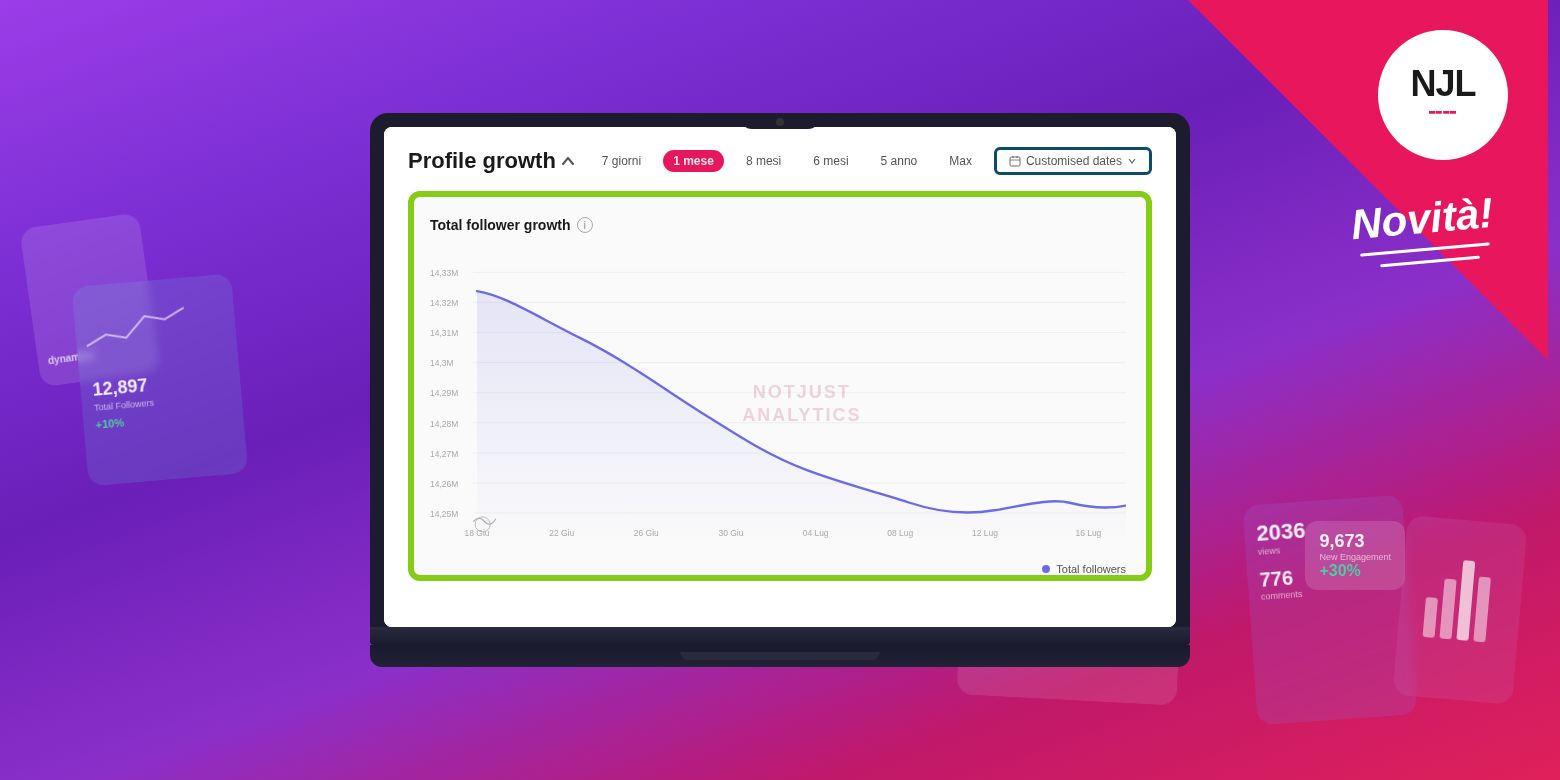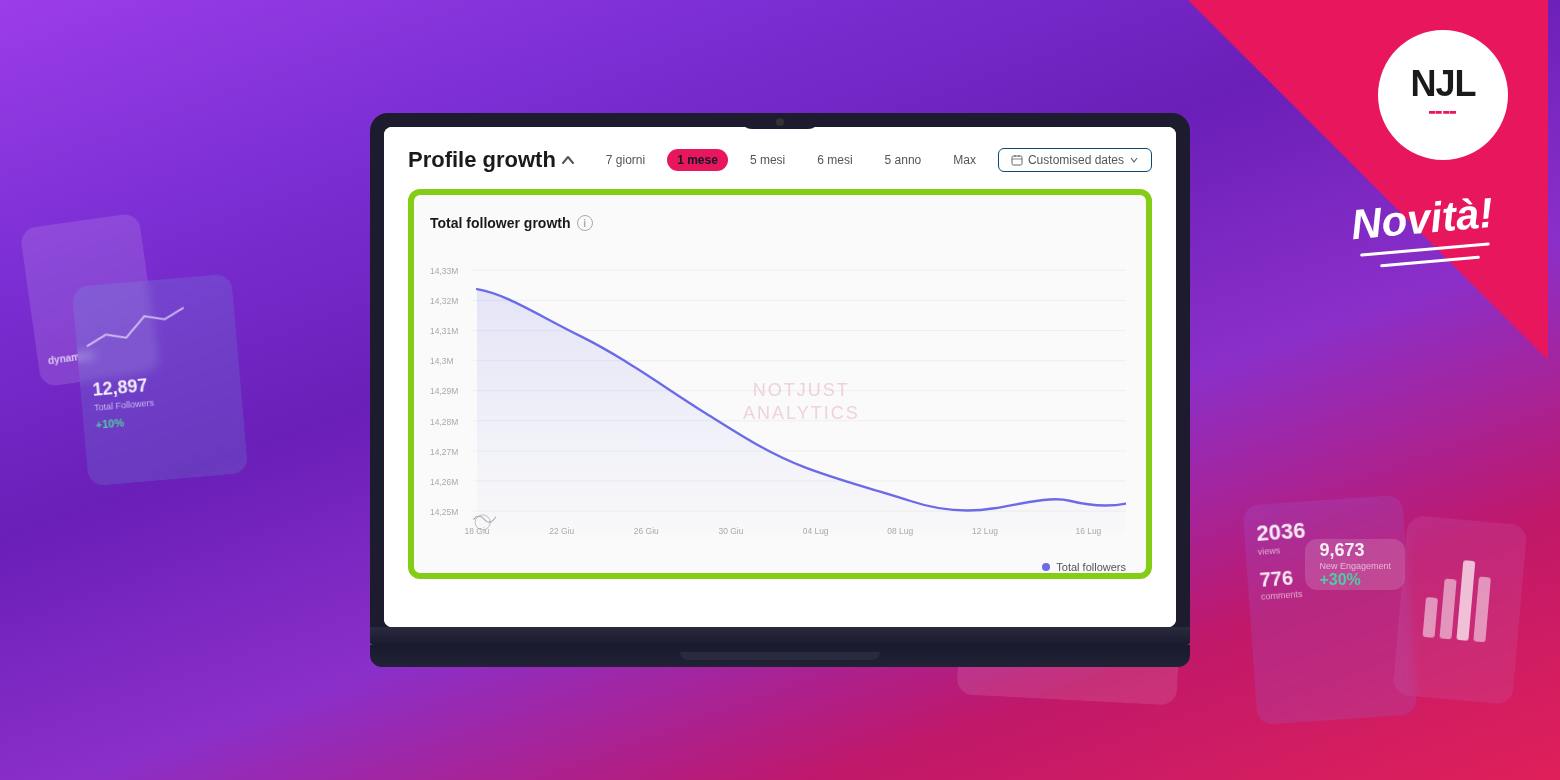--- a/index.html
+++ b/index.html
@@ -221,30 +221,30 @@
       border: none;
       background: transparent;
       font-size: 12px;
       color: #555;
       cursor: pointer;
       font-weight: 500;
     }
 
     .filter-btn.active {
       background: #e8175d;
-      color: #0f172a;
+      color: #e5e5e5;
       font-weight: 600;
     }
 
     .customised-dates {
       display: flex;
       align-items: center;
       gap: 5px;
       padding: 4px 12px;
-      border: 1px solid #0c4a6e;
+      border: 3px solid #0c4a6e;
       border-radius: 6px;
       background: white;
       cursor: pointer;
       font-size: 12px;
       color: #555;
     }
 
     
     .chart-container {
       background: #fafafa;
@@ -283,21 +283,21 @@
       height: 310px;
     }
 
     
     .watermark {
       position: absolute;
       top: 50%;
       left: 50%;
       transform: translate(-30%, -50%);
       font-size: 18px;
-      font-weight: 400;
+      font-weight: 700;
       color: rgba(220, 150, 170, 0.4);
       letter-spacing: 2px;
       text-align: center;
       line-height: 1.3;
       pointer-events: none;
       z-index: 10;
     }
 
     
     .chart-legend {
@@ -421,21 +421,21 @@
   <div class="bg-card card-right-3">
 
     <svg width="80" height="100" style="margin:20px auto;display:block;" viewBox="0 0 80 100">
       <rect x="5" y="60" width="12" height="40" fill="rgba(255,255,255,0.5)" rx="3"></rect>
       <rect x="22" y="40" width="12" height="60" fill="rgba(255,255,255,0.5)" rx="3"></rect>
       <rect x="39" y="20" width="12" height="80" fill="rgba(255,255,255,0.7)" rx="3"></rect>
       <rect x="56" y="35" width="12" height="65" fill="rgba(255,255,255,0.5)" rx="3"></rect>
     </svg>
   </div>
 
-  <div style="position:absolute;right:155px;bottom:190px;background:rgba(255,255,255,0.15);border-radius:12px;padding:1px 14px;backdrop-filter:blur(8px);">
+  <div style="position:absolute;right:155px;bottom:190px;background:rgba(255,255,255,0.15);border-radius:12px;padding:10px 14px;backdrop-filter:blur(8px);">
     <div style="color:rgba(255,255,255,0.9);font-size:18px;font-weight:800;">9,673</div>
     <div style="color:rgba(255,255,255,0.6);font-size:9px;">New Engagement</div>
     <div style="color:#4ecca3;font-size:16px;font-weight:700;">+30%</div>
   </div>
 </div>
 
 <div class="njl-badge">
   <div class="njl-triangle"></div>
   <div class="njl-circle">
     <div class="njl-logo">
@@ -464,21 +464,21 @@
               <div class="chevron-up">
                 <svg width="16" height="16" viewBox="0 0 16 16" fill="none">
                   <polyline points="3,11 8,5 13,11" stroke="#555" stroke-width="2" fill="none" stroke-linecap="round" stroke-linejoin="round"></polyline>
                 </svg>
               </div>
             </div>
 
             <div class="date-filters">
               <button class="filter-btn">7 giorni</button>
               <button class="filter-btn active">1 mese</button>
-              <button class="filter-btn">5 mesi</button>
+              <button class="filter-btn">8 mesi</button>
               <button class="filter-btn">6 mesi</button>
               <button class="filter-btn">5 anno</button>
               <button class="filter-btn">Max</button>
 
               <div class="customised-dates">
                 <svg width="12" height="12" viewBox="0 0 12 12" fill="none">
                   <rect x="1" y="2" width="10" height="9" rx="1.5" stroke="#666" stroke-width="1"></rect>
                   <line x1="4" y1="1" x2="4" y2="3" stroke="#666" stroke-width="1"></line>
                   <line x1="8" y1="1" x2="8" y2="3" stroke="#666" stroke-width="1"></line>
                   <line x1="1" y1="5" x2="11" y2="5" stroke="#666" stroke-width="0.8"></line>

